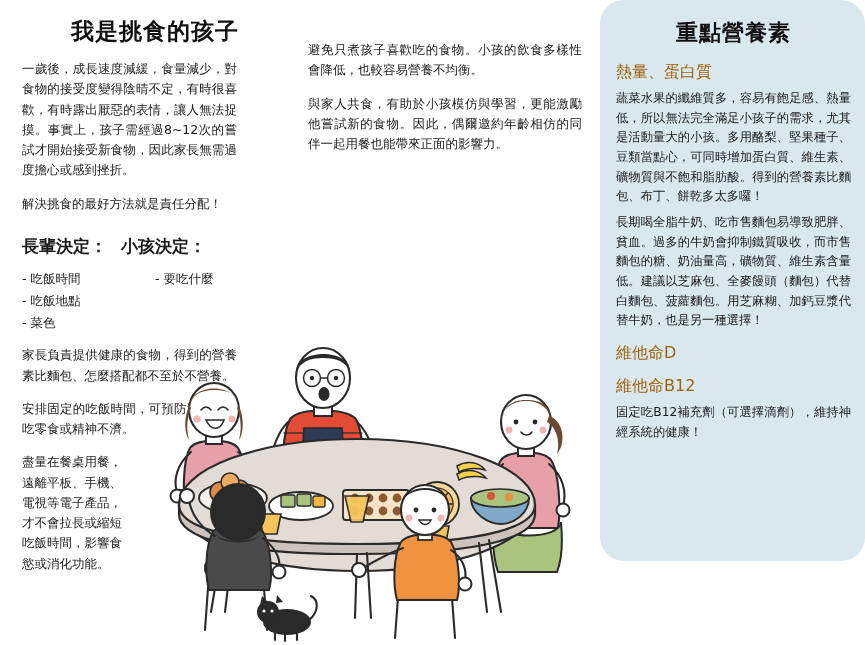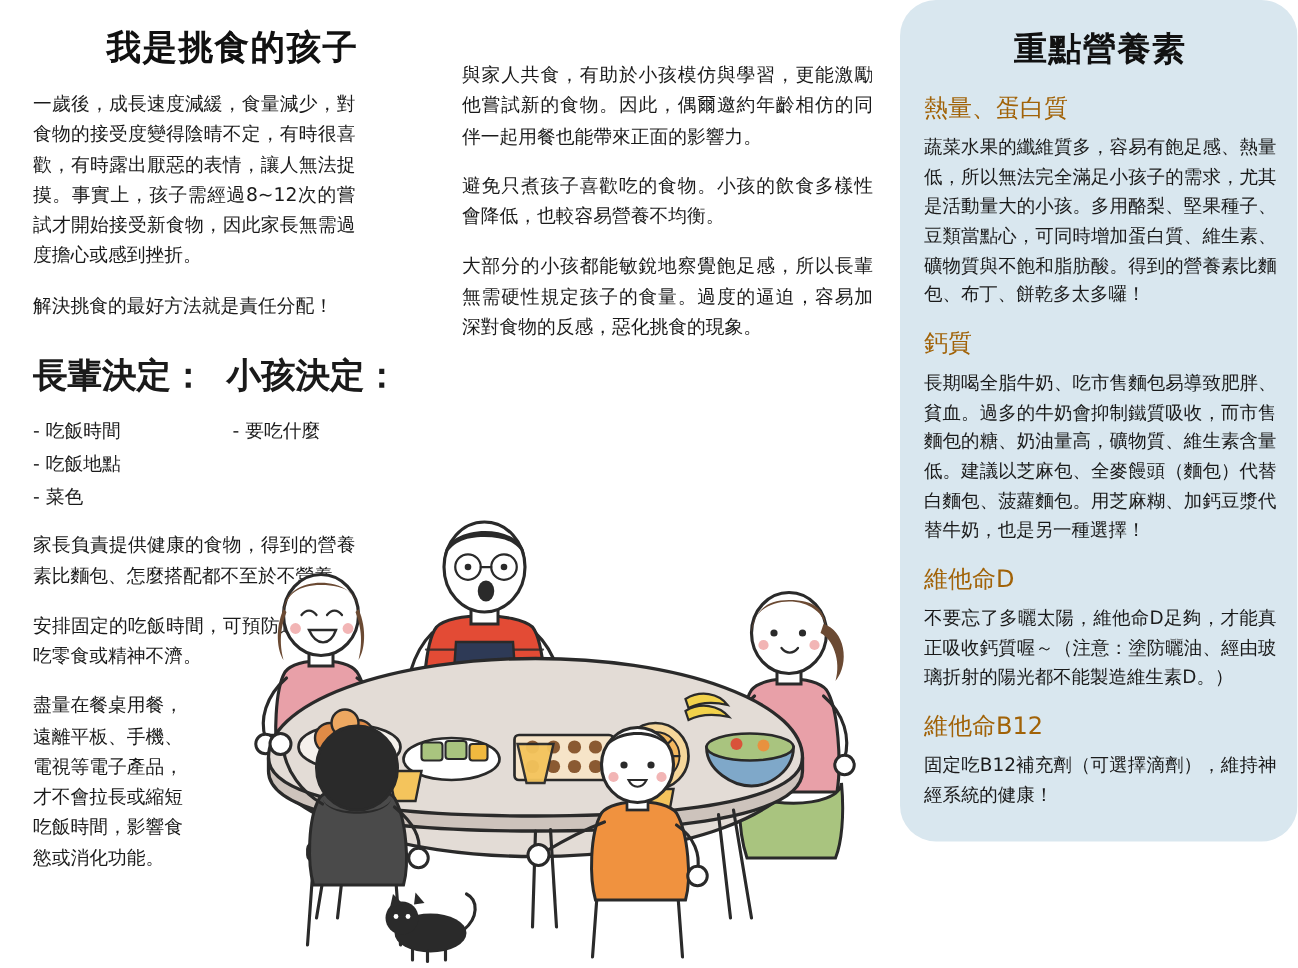--- a/index.html
+++ b/index.html
@@ -70,21 +70,21 @@
     margin: 0 0 13px 0;
     text-align: justify;
     color: #1a1a1a;
   }
   .decide-row {
     display: flex;
     gap: 14px;
     margin: 0 0 4px 0;
   }
   .decide-head {
-    font-size: 23px;
+    font-size: 17px;
     font-weight: bold;
     margin: 8px 0 6px 0;
   }
   .decide-cols {
     display: flex;
     margin-bottom: 12px;
     justify-content: space-between;
   }
   .decide-col {
     width: 50%;
@@ -155,36 +155,33 @@
         <div class="decide-item">- 要吃什麼</div>
       </div>
     </div>
 
     <p class="body narrow">家長負責提供健康的食物，得到的營養素比麵包、怎麼搭配都不至於不營養。</p>
     <p class="body narrow">安排固定的吃飯時間，可預防過餓、亂吃零食或精神不濟。</p>
     <p class="body narrow2">盡量在餐桌用餐，遠離平板、手機、電視等電子產品，才不會拉長或縮短吃飯時間，影響食慾或消化功能。</p>
   </div>
 
   <div class="col" id="col-mid">
+    <p class="body">避免只煮孩子喜歡吃的食物。小孩的飲食多樣性會降低，也較容易營養不均衡。</p>
     <p class="body">與家人共食，有助於小孩模仿與學習，更能激勵他嘗試新的食物。因此，偶爾邀約年齡相仿的同伴一起用餐也能帶來正面的影響力。</p>
-    <p class="body">避免只煮孩子喜歡吃的食物。小孩的飲食多樣性會降低，也較容易營養不均衡。</p>
-    <p class="body">大部分的小孩都能敏銳地察覺飽足感，所以長輩無需硬性規定孩子的食量。過度的逼迫，容易加深對食物的反感，惡化挑食的現象。</p>
   </div>
 
   <div class="col" id="col-right">
     <div class="title-right">重點營養素</div>
 
     <div class="r-head">熱量、蛋白質</div>
     <p class="r-body">蔬菜水果的纖維質多，容易有飽足感、熱量低，所以無法完全滿足小孩子的需求，尤其是活動量大的小孩。多用酪梨、堅果種子、豆類當點心，可同時增加蛋白質、維生素、礦物質與不飽和脂肪酸。得到的營養素比麵包、布丁、餅乾多太多囉！</p>
 
-    <div class="r-head">鈣質</div>
     <p class="r-body">長期喝全脂牛奶、吃市售麵包易導致肥胖、貧血。過多的牛奶會抑制鐵質吸收，而市售麵包的糖、奶油量高，礦物質、維生素含量低。建議以芝麻包、全麥饅頭（麵包）代替白麵包、菠蘿麵包。用芝麻糊、加鈣豆漿代替牛奶，也是另一種選擇！</p>
 
     <div class="r-head">維他命D</div>
-    <p class="r-body">不要忘了多曬太陽，維他命D足夠，才能真正吸收鈣質喔～（注意：塗防曬油、經由玻璃折射的陽光都不能製造維生素D。）</p>
 
     <div class="r-head">維他命B12</div>
     <p class="r-body">固定吃B12補充劑（可選擇滴劑），維持神經系統的健康！</p>
   </div>
 
   <div id="illo">
     <svg width="500" height="345" viewBox="0 0 500 345" xmlns="http://www.w3.org/2000/svg">
 
       <g>
 

